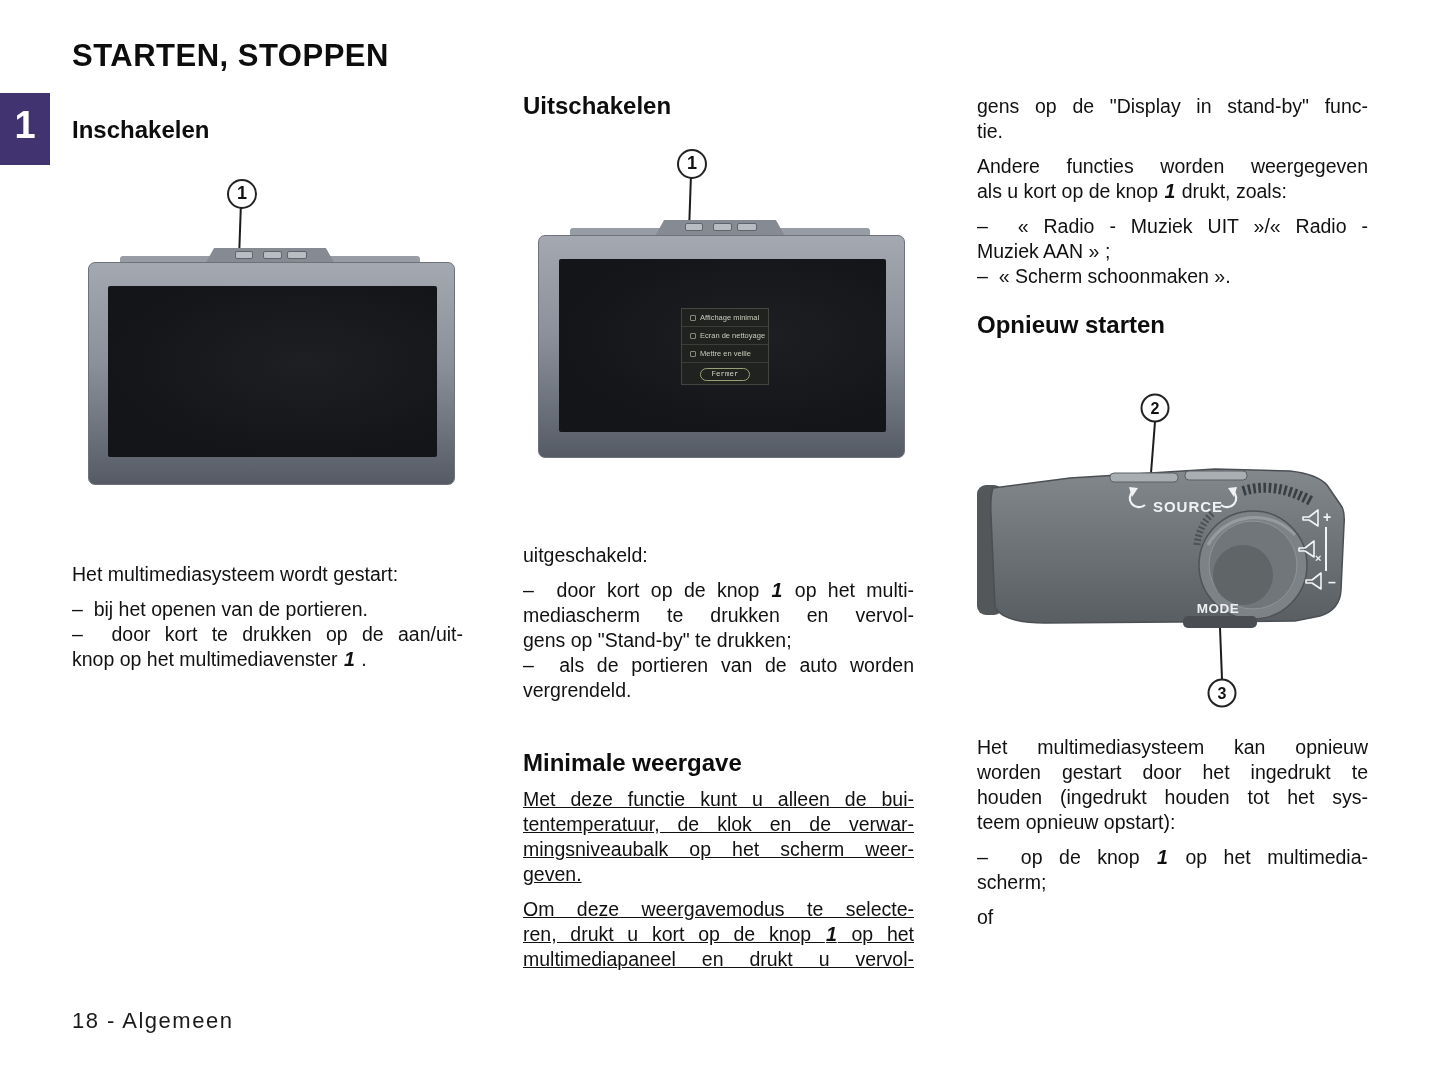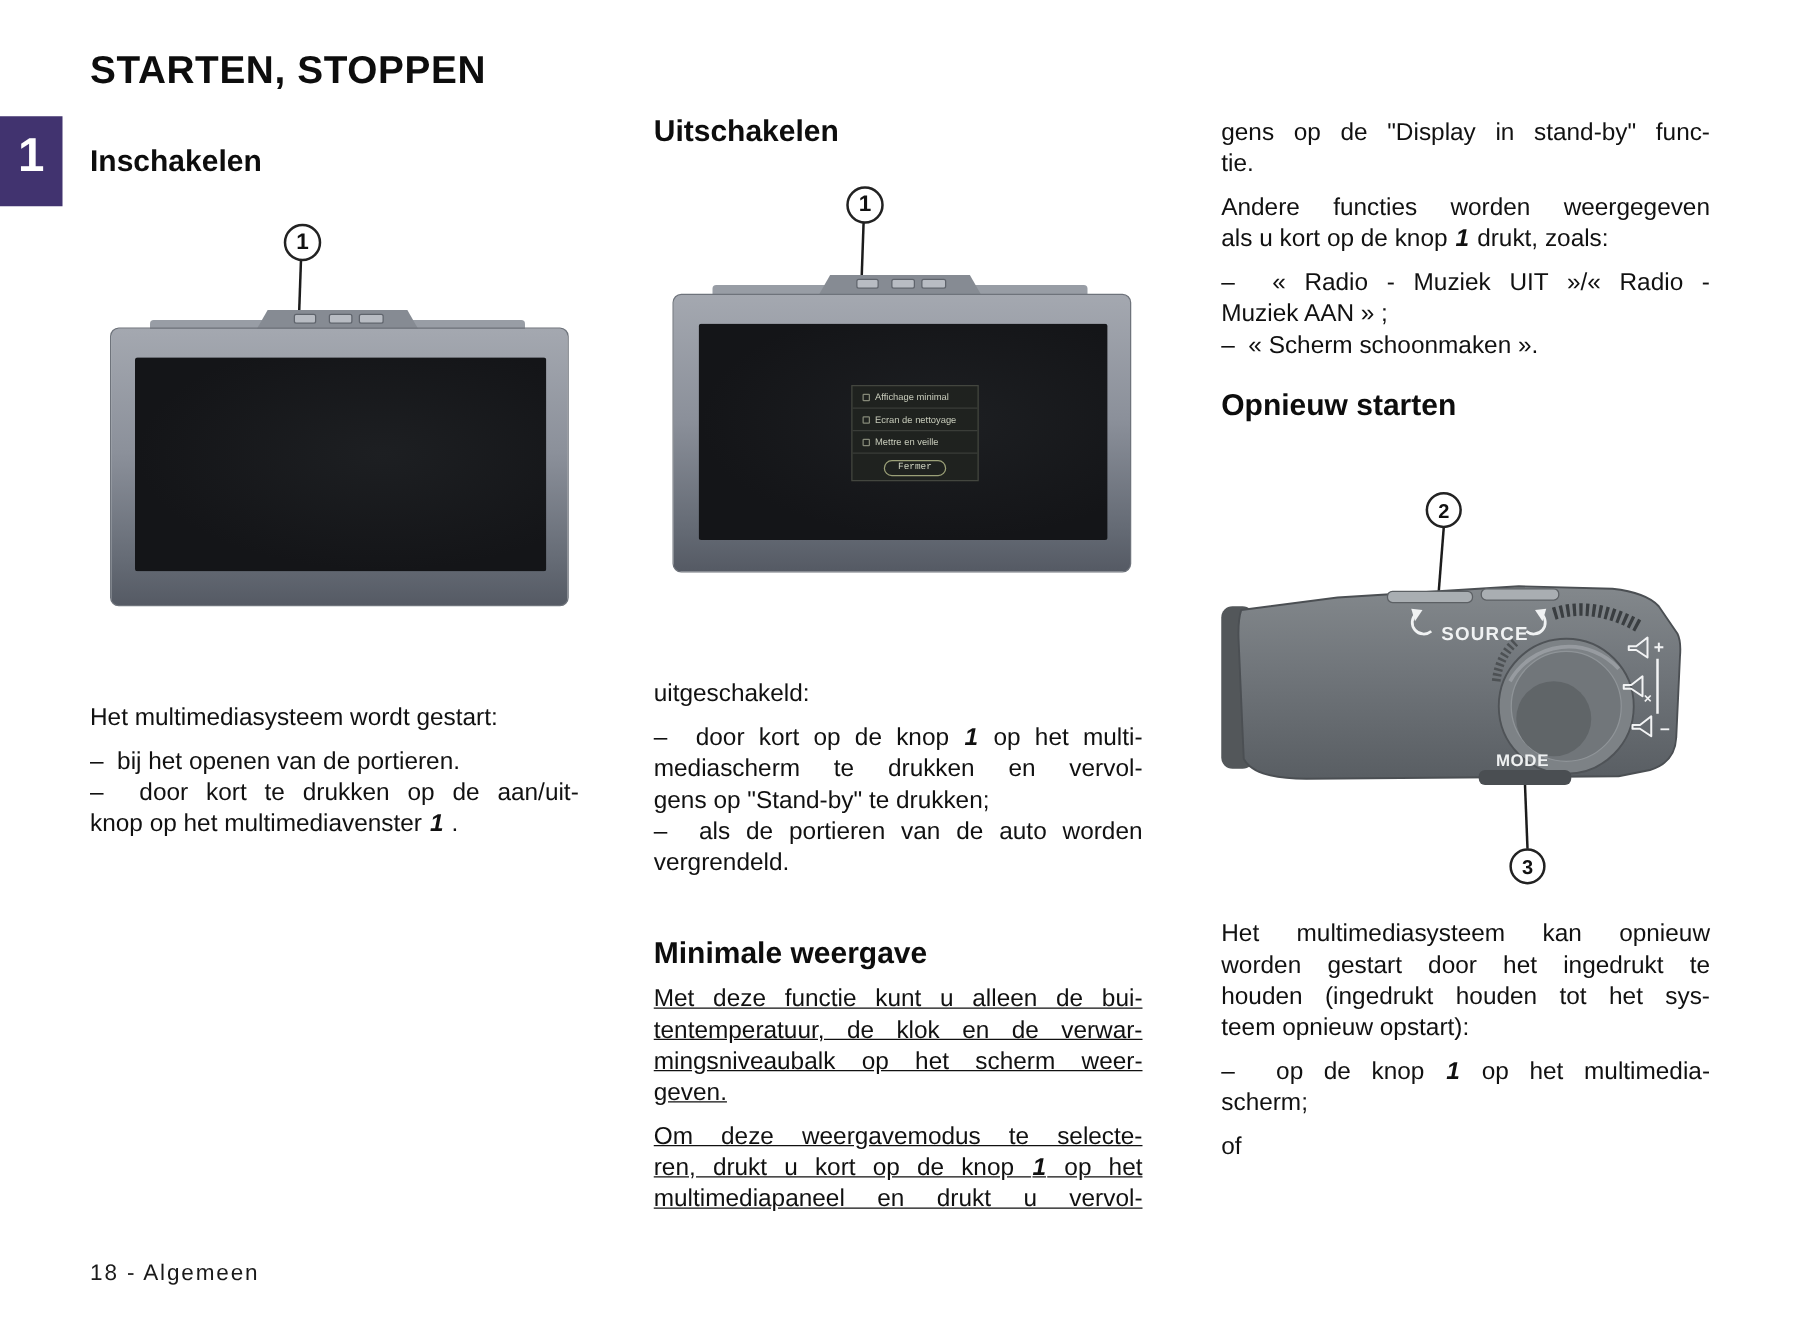--- a/index.html
+++ b/index.html
@@ -15,38 +15,38 @@
   .doc-title{left:72px;top:38px;font-size:31px;font-weight:bold;letter-spacing:.5px;color:#0d0d0d;text-align:right;}
   .sec-head{font-size:24px;font-weight:bold;color:#0d0d0d;}
 
   
   .tblock{width:391px;font-size:19.5px;line-height:25px;color:#111;}
   .para.gap{margin-top:10px;}
   .pline{text-align:justify;text-align-last:justify;}
   .pline.end{text-align-last:left;}
   .knum{font-weight:bold;font-style:italic;padding:0 1px;}
 
-  .footer{left:72px;top:1008px;font-size:18px;letter-spacing:1.5px;color:#1a1a1a;}
+  .footer{left:72px;top:1008px;font-size:22px;letter-spacing:1.5px;color:#1a1a1a;}
 
   
   .callout{width:30px;height:30px;border:2px solid #222;border-radius:50%;background:#fff;
            box-sizing:border-box;text-align:center;line-height:25px;font-size:18px;font-weight:bold;color:#111;}
   .cline{width:2px;background:#1c1c1c;}
 
   
   .strip{height:8px;background:#989da5;border-radius:3px 3px 0 0;}
   .htab{height:16px;background:#868b93;clip-path:polygon(7% 0,93% 0,100% 100%,0 100%);}
   .hbtn{height:8px;background:#b8bcc3;border:1px solid #5f646c;border-radius:2px;box-sizing:border-box;}
   .frame{width:367px;height:223px;border-radius:7px;border:1px solid #6e737b;box-sizing:border-box;
          background:linear-gradient(180deg,#a4a8b0 0%,#8b909a 45%,#646a74 85%,#555a64 100%);}
   .display{position:absolute;background:#141518;border-radius:2px;
            background-image:radial-gradient(ellipse at 60% 45%, #1d1f22 0%, #141518 70%);}
 
   
-  .menu-box{position:absolute;left:122px;top:49px;width:102px;height:77px;box-sizing:border-box;
+  .menu-box{position:absolute;left:122px;top:49px;width:88px;height:77px;box-sizing:border-box;
             border:1px solid #43463f;background:#1f221f;}
   .menu-row{height:18px;border-bottom:1px solid #3a3d38;display:flex;align-items:center;
             padding-left:8px;gap:4px;font-size:7.5px;color:#c7cbba;box-sizing:border-box;}
   .menu-row .mk{width:4px;height:4px;border:1px solid #9fa38f;border-radius:1px;flex:0 0 auto;opacity:.8;}
   .menu-close{height:22px;display:flex;align-items:center;justify-content:center;font-family:Liberation Mono, monospace;}
   .pill{display:inline-block;padding:1px 10px;border:1px solid #9ba077;border-radius:8px;
         font-size:7.5px;color:#cdd1bf;line-height:9px;}
 </style>
 </head>
 <body>

